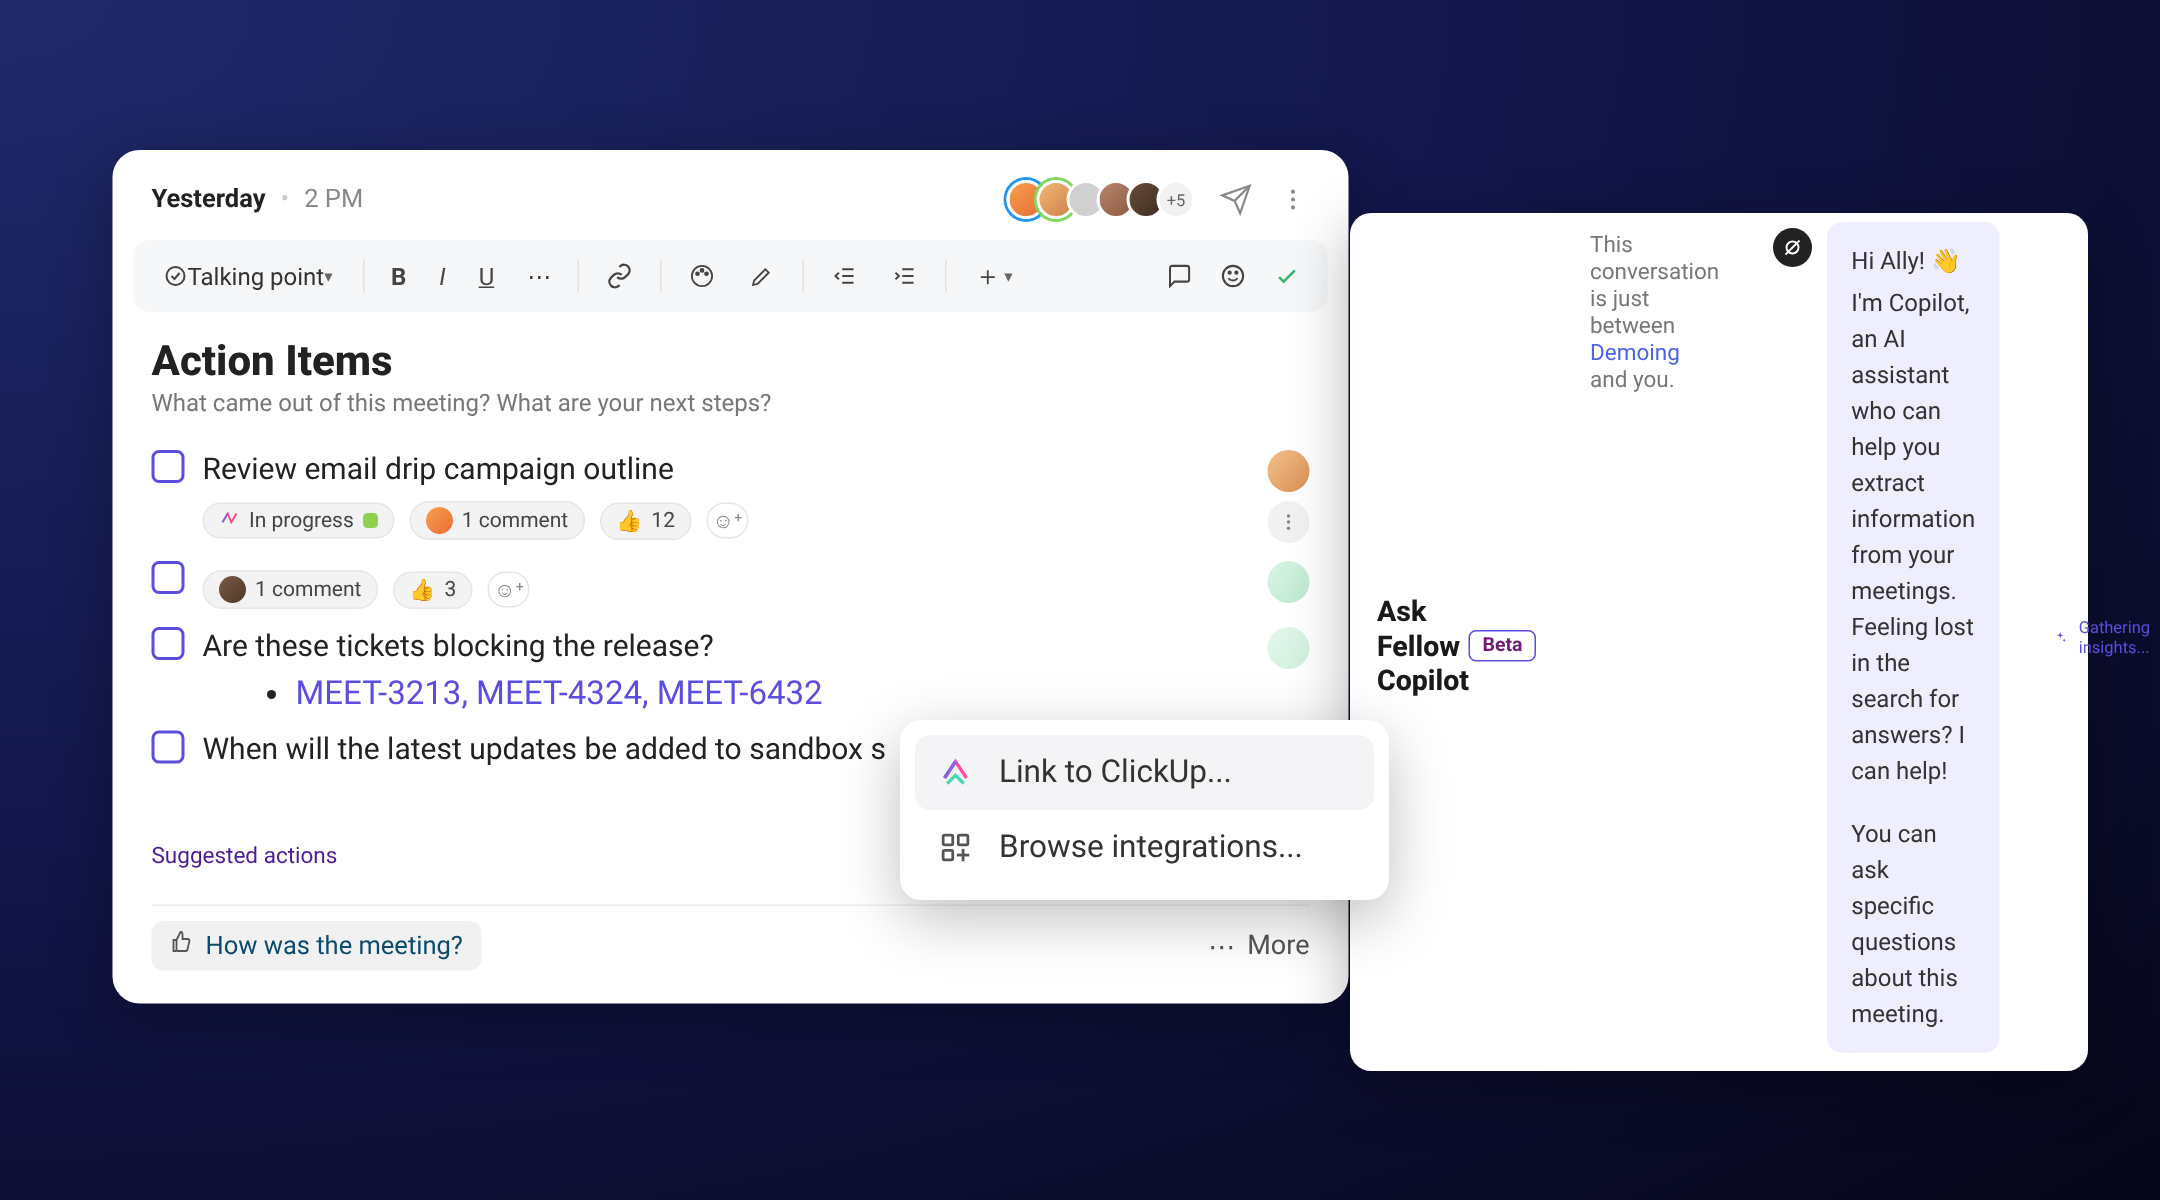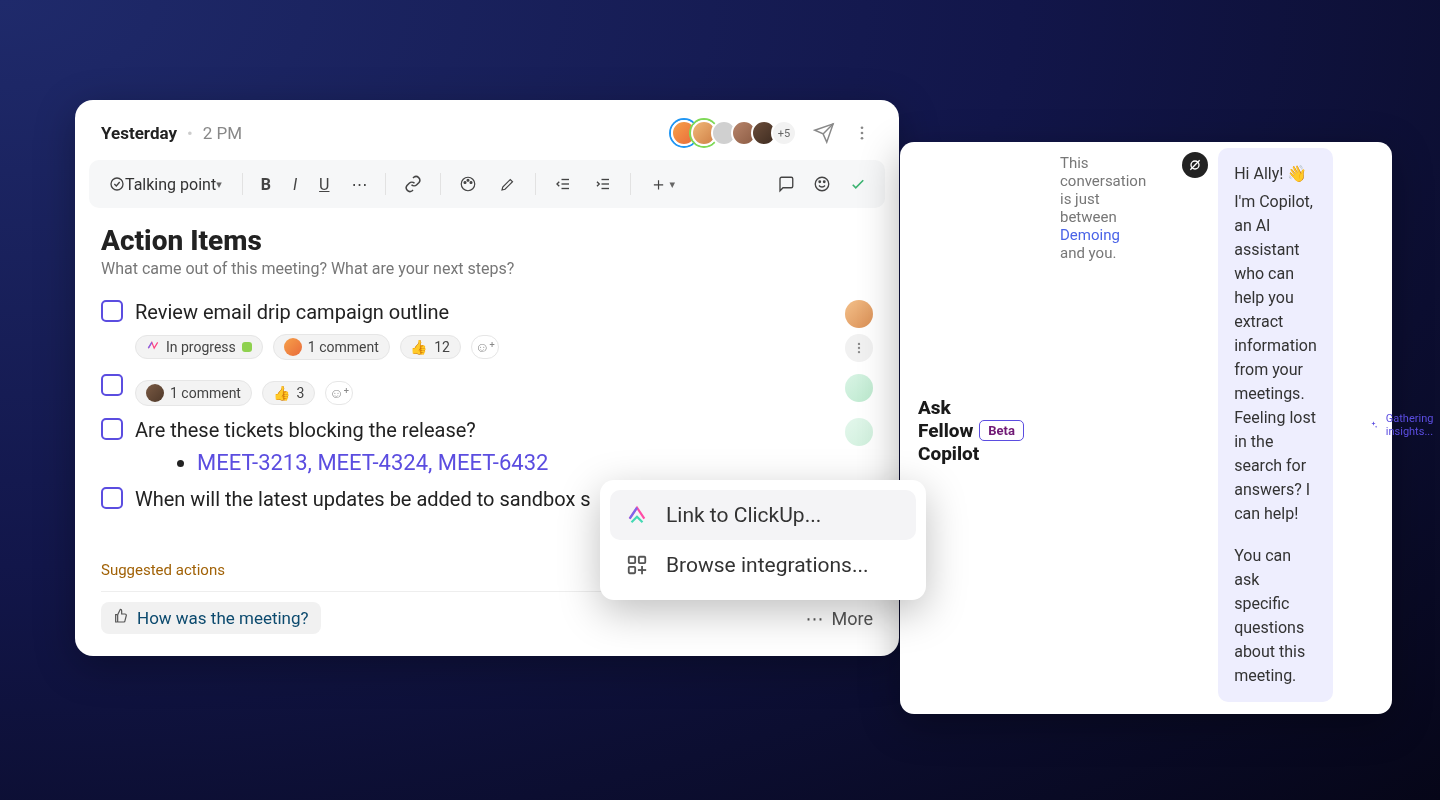--- a/index.html
+++ b/index.html
@@ -93,21 +93,21 @@
     box-shadow: 0 12px 40px rgba(0,0,0,0.25);
     padding: 10px;
     z-index: 10;
   }
   .menu-item { display:flex; align-items:center; gap:16px; padding:12px 14px; border-radius:10px; font-size:21px; color:#333; cursor:pointer; }
   .menu-item.hovered { background:#f4f4f6; }
   .menu-icon { width:26px; height:26px; display:flex;align-items:center;justify-content:center; }
 
   
   .card-footer { padding: 18px 26px 22px 26px; }
-  .suggested-label { font-size:15px; color:#a16207; margin-bottom:12px; }
+  .suggested-label { font-size:15px; color:#4c1d95; margin-bottom:24px; }
   .footer-row { display:flex; align-items:center; justify-content:space-between; }
   .how-chip { display:inline-flex; align-items:center; gap:8px; background:#f1f1f1; border-radius:8px; padding:6px 12px; font-size:17px; color:#0c4a6e; cursor:pointer;}
   .more-link { display:flex; align-items:center; gap:8px; color:#555; font-size:18px; cursor:pointer;}
 
   
   .copilot-card {
     position:absolute;
     right: 48px;
     top: 142px;
     width: 492px;

